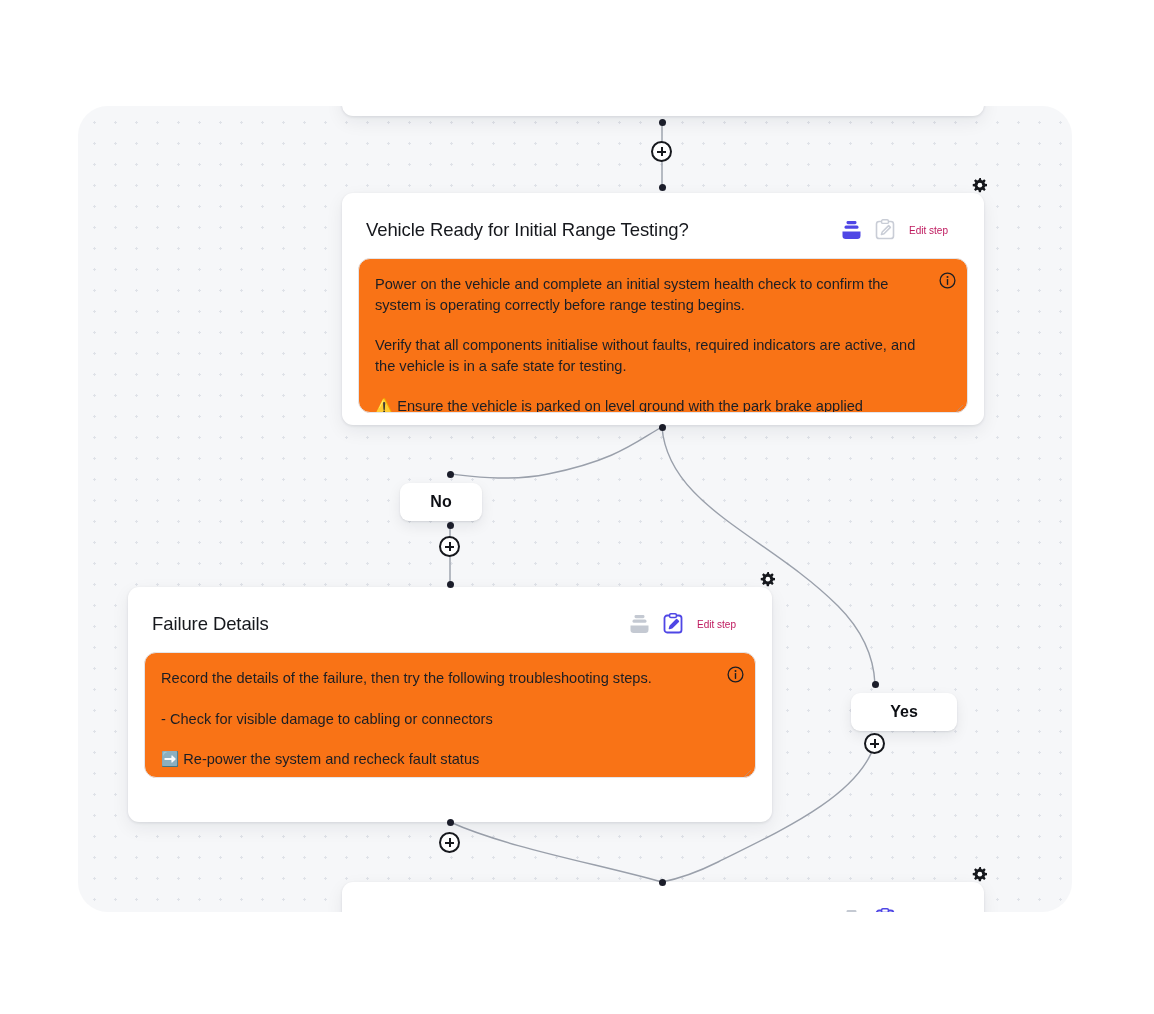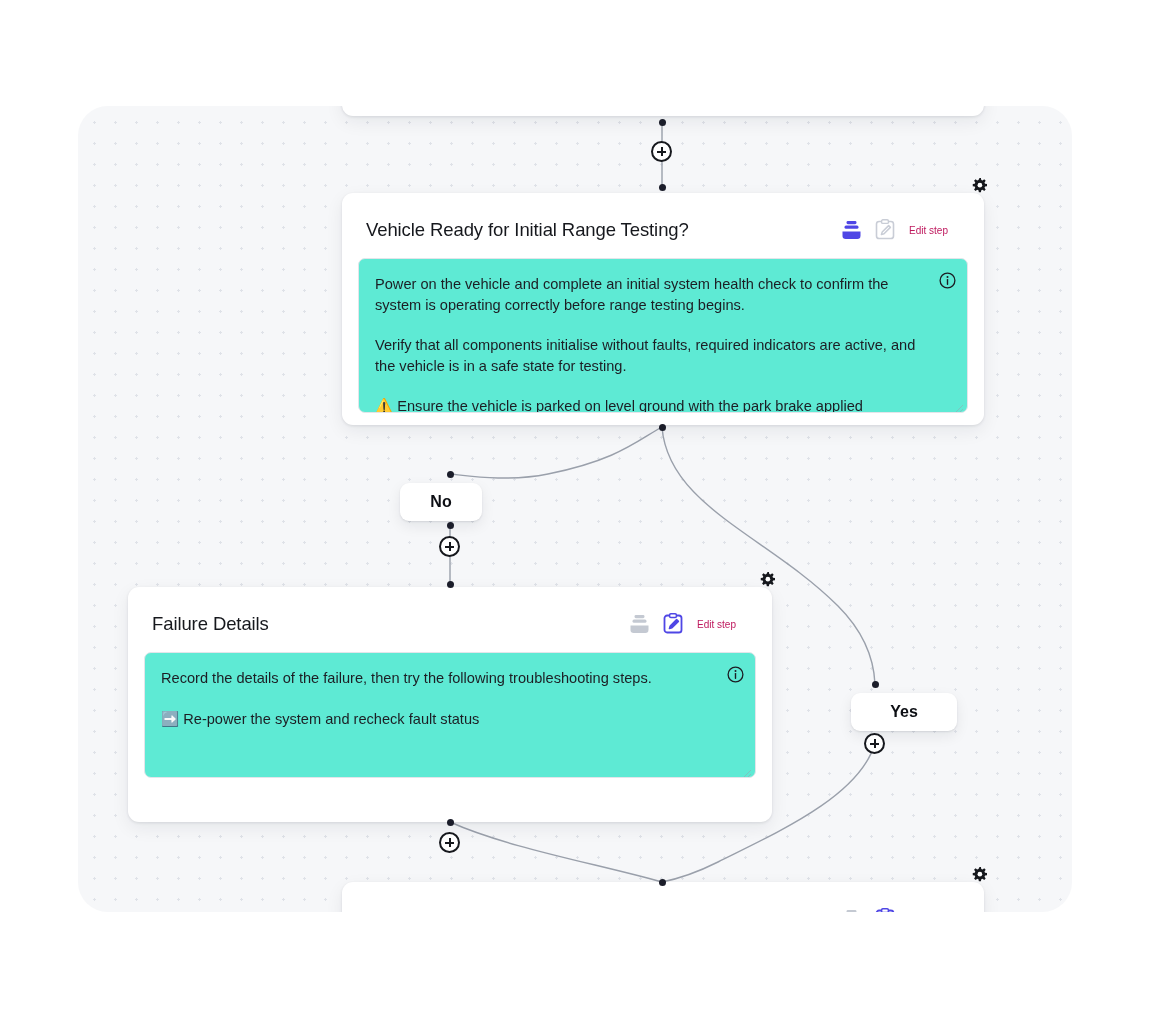--- a/index.html
+++ b/index.html
@@ -72,22 +72,22 @@
     top: -15px;
     right: -3px;
     line-height: 1;
     cursor: pointer;
   }
   .card-body { padding: 9px 16px 16px 16px; }
 
   .textarea {
     position: relative;
     border: 1px solid #e3e5ea;
-    border-radius: 7px;
-    background: #5eead4;
+    border-radius: 12px;
+    background: #f97316;
     padding: 15px 38px 15px 16px;
     font-size: 14.6px;
     line-height: 20.5px;
     color: #1c1e24;
     overflow: hidden;
   }
   .textarea p { margin: 0 0 20px 0; }
   .textarea p:last-child { margin-bottom: 0; }
   .tline { display: block; }
   .info-i {
@@ -275,20 +275,21 @@
           <svg width="15" height="15" viewBox="0 0 16 16">
             <path fill="#16181d" d="M8 0 L9.5 0 L9.9 2.1 A6 6 0 0 1 11.3 2.7 L13 1.4 L14.6 3 L13.3 4.7 A6 6 0 0 1 13.9 6.1 L16 6.5 L16 8.7 L13.9 9.1 A6 6 0 0 1 13.3 10.5 L14.6 12.2 L13 13.8 L11.3 12.5 A6 6 0 0 1 9.9 13.1 L9.5 15.2 L7.3 15.2 L6.9 13.1 A6 6 0 0 1 5.5 12.5 L3.8 13.8 L2.2 12.2 L3.5 10.5 A6 6 0 0 1 2.9 9.1 L0.8 8.7 L0.8 6.5 L2.9 6.1 A6 6 0 0 1 3.5 4.7 L2.2 3 L3.8 1.4 L5.5 2.7 A6 6 0 0 1 6.9 2.1 Z"></path>
             <circle cx="8.4" cy="7.6" r="2.5" fill="#ffffff"></circle>
           </svg>
         </span>
       </div>
       <div class="card-body">
         <div class="textarea" style="height:126px;">
           <p>Record the details of the failure, then try the following troubleshooting steps.</p>
           <p>
+            <span class="tline">- Check for visible damage to cabling or connectors</span>
           </p>
           <p><span class="emoji">➡️</span> <span>Re-power the system and recheck fault status</span></p>
           <span class="info-i">
             <svg width="17" height="17" viewBox="0 0 17 17">
               <circle cx="8.5" cy="8.5" r="7.4" fill="none" stroke="#1c1e24" stroke-width="1.3"></circle>
               <circle cx="8.5" cy="4.9" r="1.0" fill="#1c1e24"></circle>
               <rect x="7.8" y="6.9" width="1.4" height="6" rx="0.6" fill="#1c1e24"></rect>
             </svg>
           </span>
           <span class="resize-grip">

